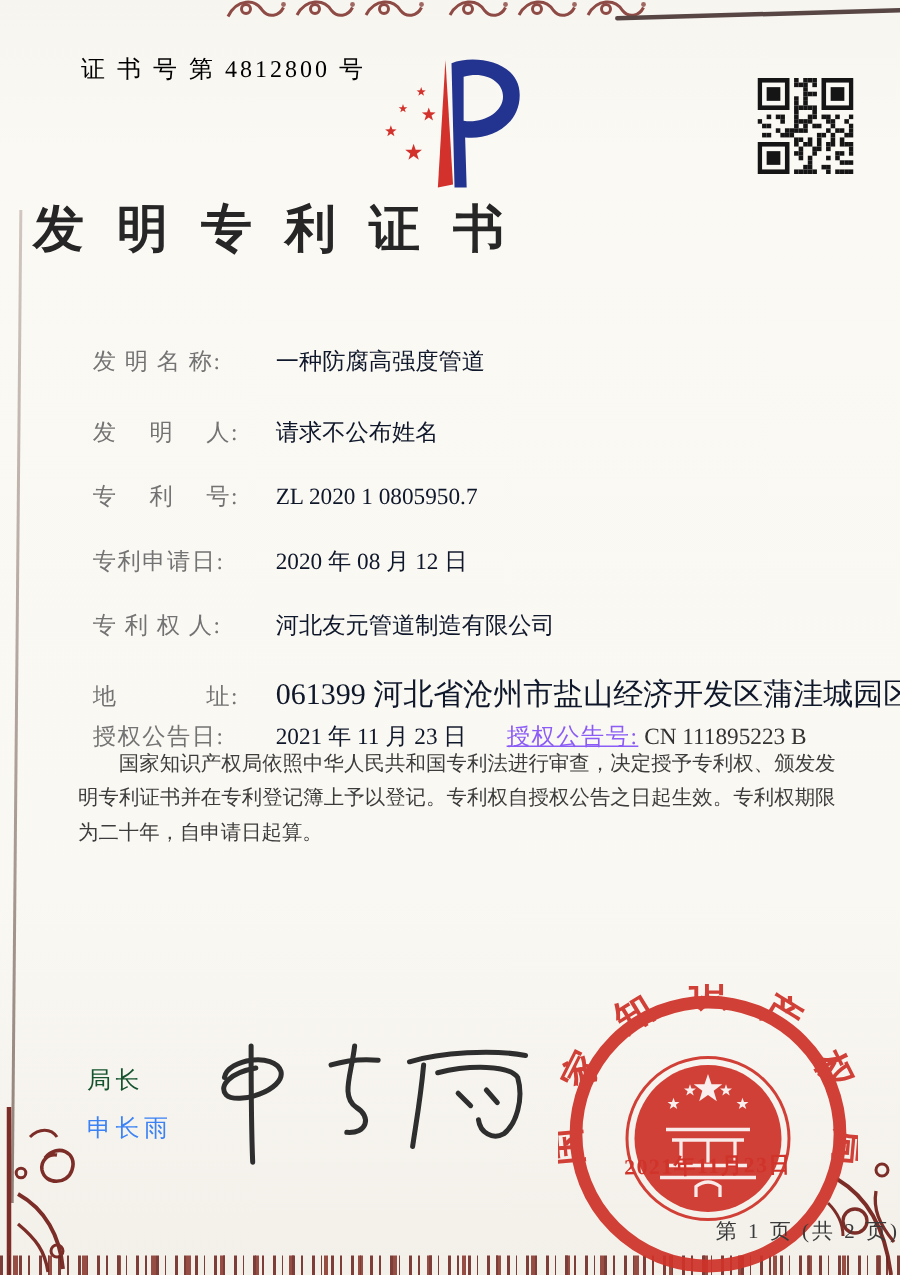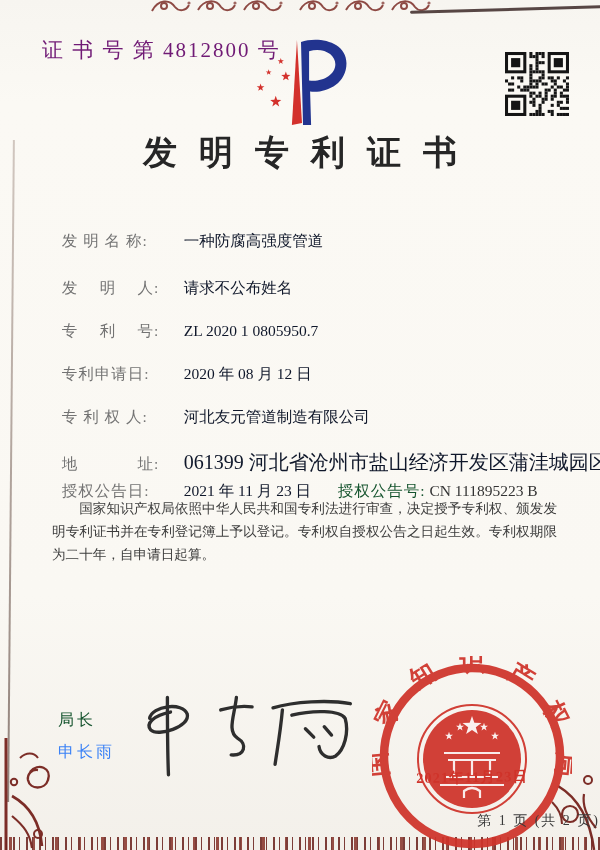--- a/index.html
+++ b/index.html
@@ -3,31 +3,31 @@
 <meta charset="utf-8">
 <style>
   html,body{margin:0;padding:0;}
   body{
     width:600px;height:850px;position:relative;overflow:hidden;
     background:linear-gradient(180deg,#f7f5f0 0%,#fbf9f4 12%,#faf8f3 70%,#f3f0ea 100%);
     font-family:"Liberation Serif","DejaVu Serif",serif;color:#333;
   }
   .abs{position:absolute;}
   
-  .cert-no{left:42px;top:36px;font-size:21px;letter-spacing:2px;color:#701a75;white-space:pre;}
+  .cert-no{left:54px;top:36px;font-size:16px;letter-spacing:2px;color:#000000;white-space:pre;}
   .logo{left:250px;top:34px;width:102px;height:96px;}
   .qr{left:505px;top:52px;width:64px;height:64px;}
-  .title{left:0;right:0;top:130px;text-align:center;font-size:34px;font-weight:600;
+  .title{left:0;right:0;top:130px;font-size:34px;font-weight:600;
          letter-spacing:22px;text-indent:22px;color:#262626;}
   
   .row{left:54px;height:24px;font-size:15.5px;white-space:pre;}
   .row .lab{display:inline-block;width:122px;letter-spacing:1px;color:#737373;}
   .row .val{color:#0f172a;}
   .row2{left:330px;font-size:15.5px;white-space:pre;}
-  .row2 .lab{letter-spacing:1px;color:#14532d;}
+  .row2 .lab{letter-spacing:1px;color:#8b5cf6;text-decoration:underline;}
   
   .paras{left:52px;top:497px;width:505px;font-size:13.6px;line-height:23px;
          text-align:justify;color:#3c3c3c;}
   .paras p{margin:0;text-indent:2em;font-family:Liberation Serif, serif;}
   
   .signer-title{left:58px;top:710px;font-size:16px;letter-spacing:3px;color:#14532d;}
   .signer-name{left:58px;top:742px;font-size:16px;letter-spacing:3px;color:#3b82f6;}
   .signature{left:135px;top:686px;width:230px;height:96px;}
   
   .seal{left:372px;top:656px;width:200px;height:200px;opacity:.93;}

